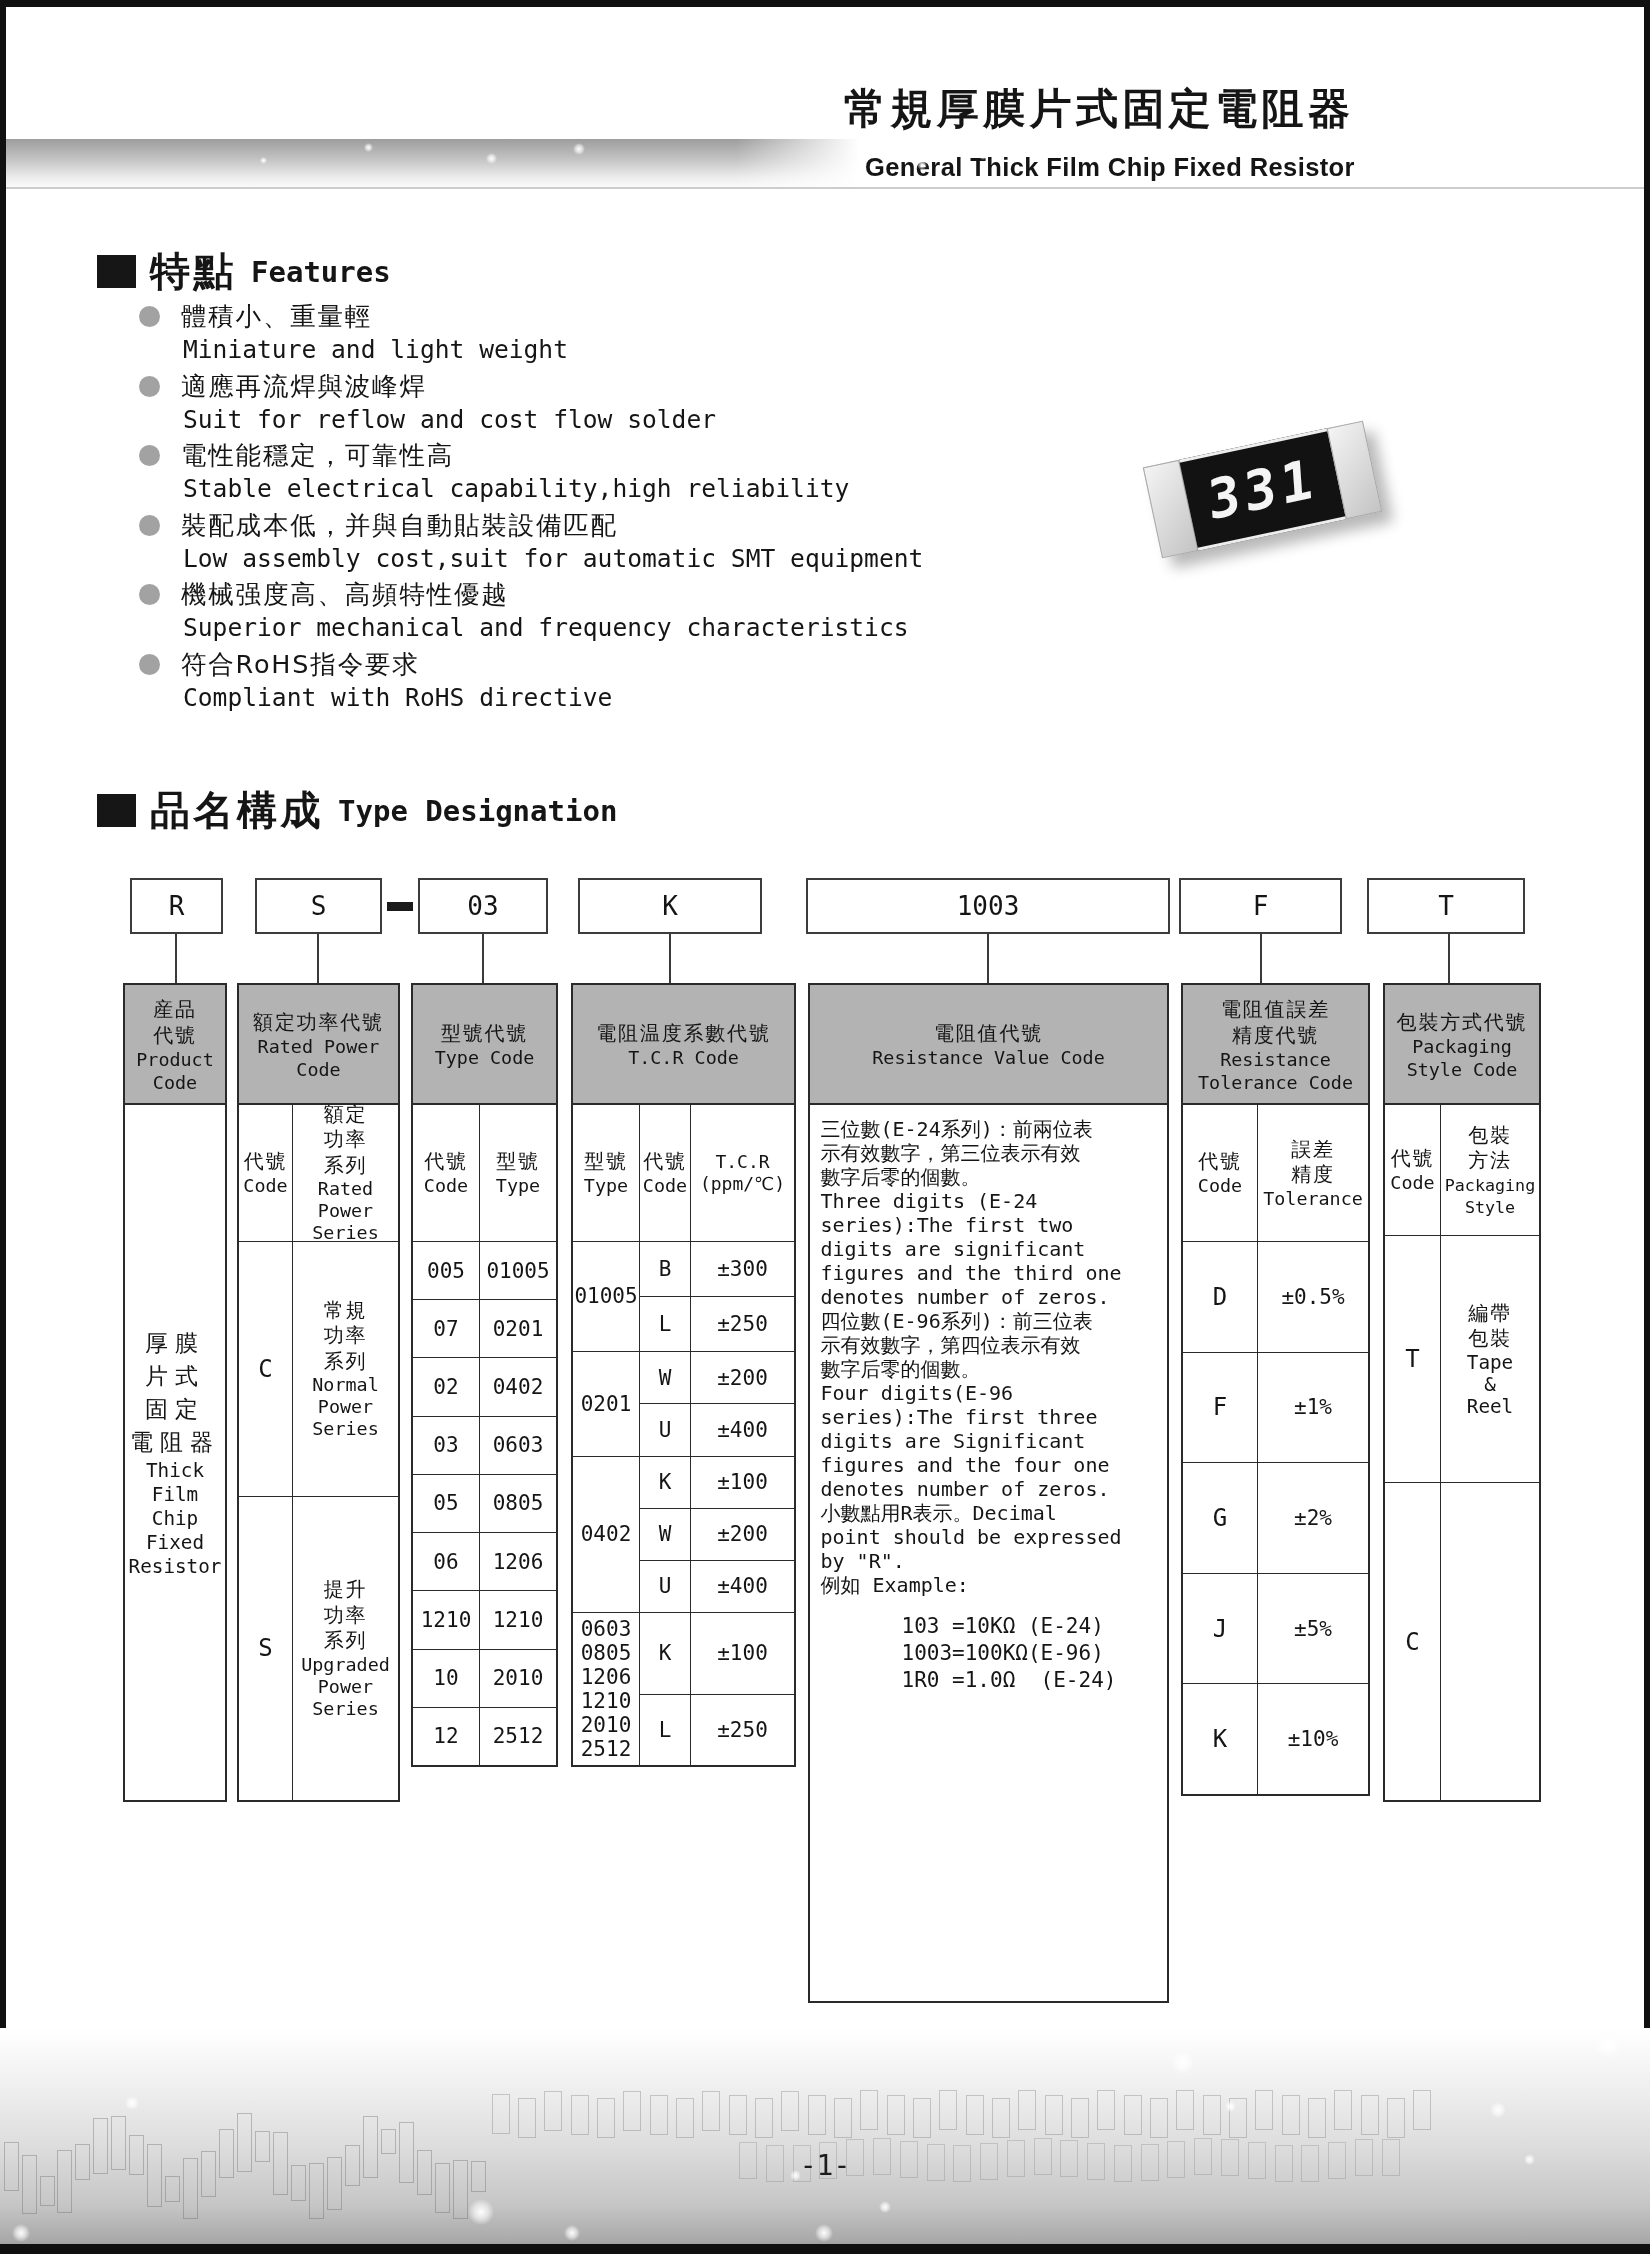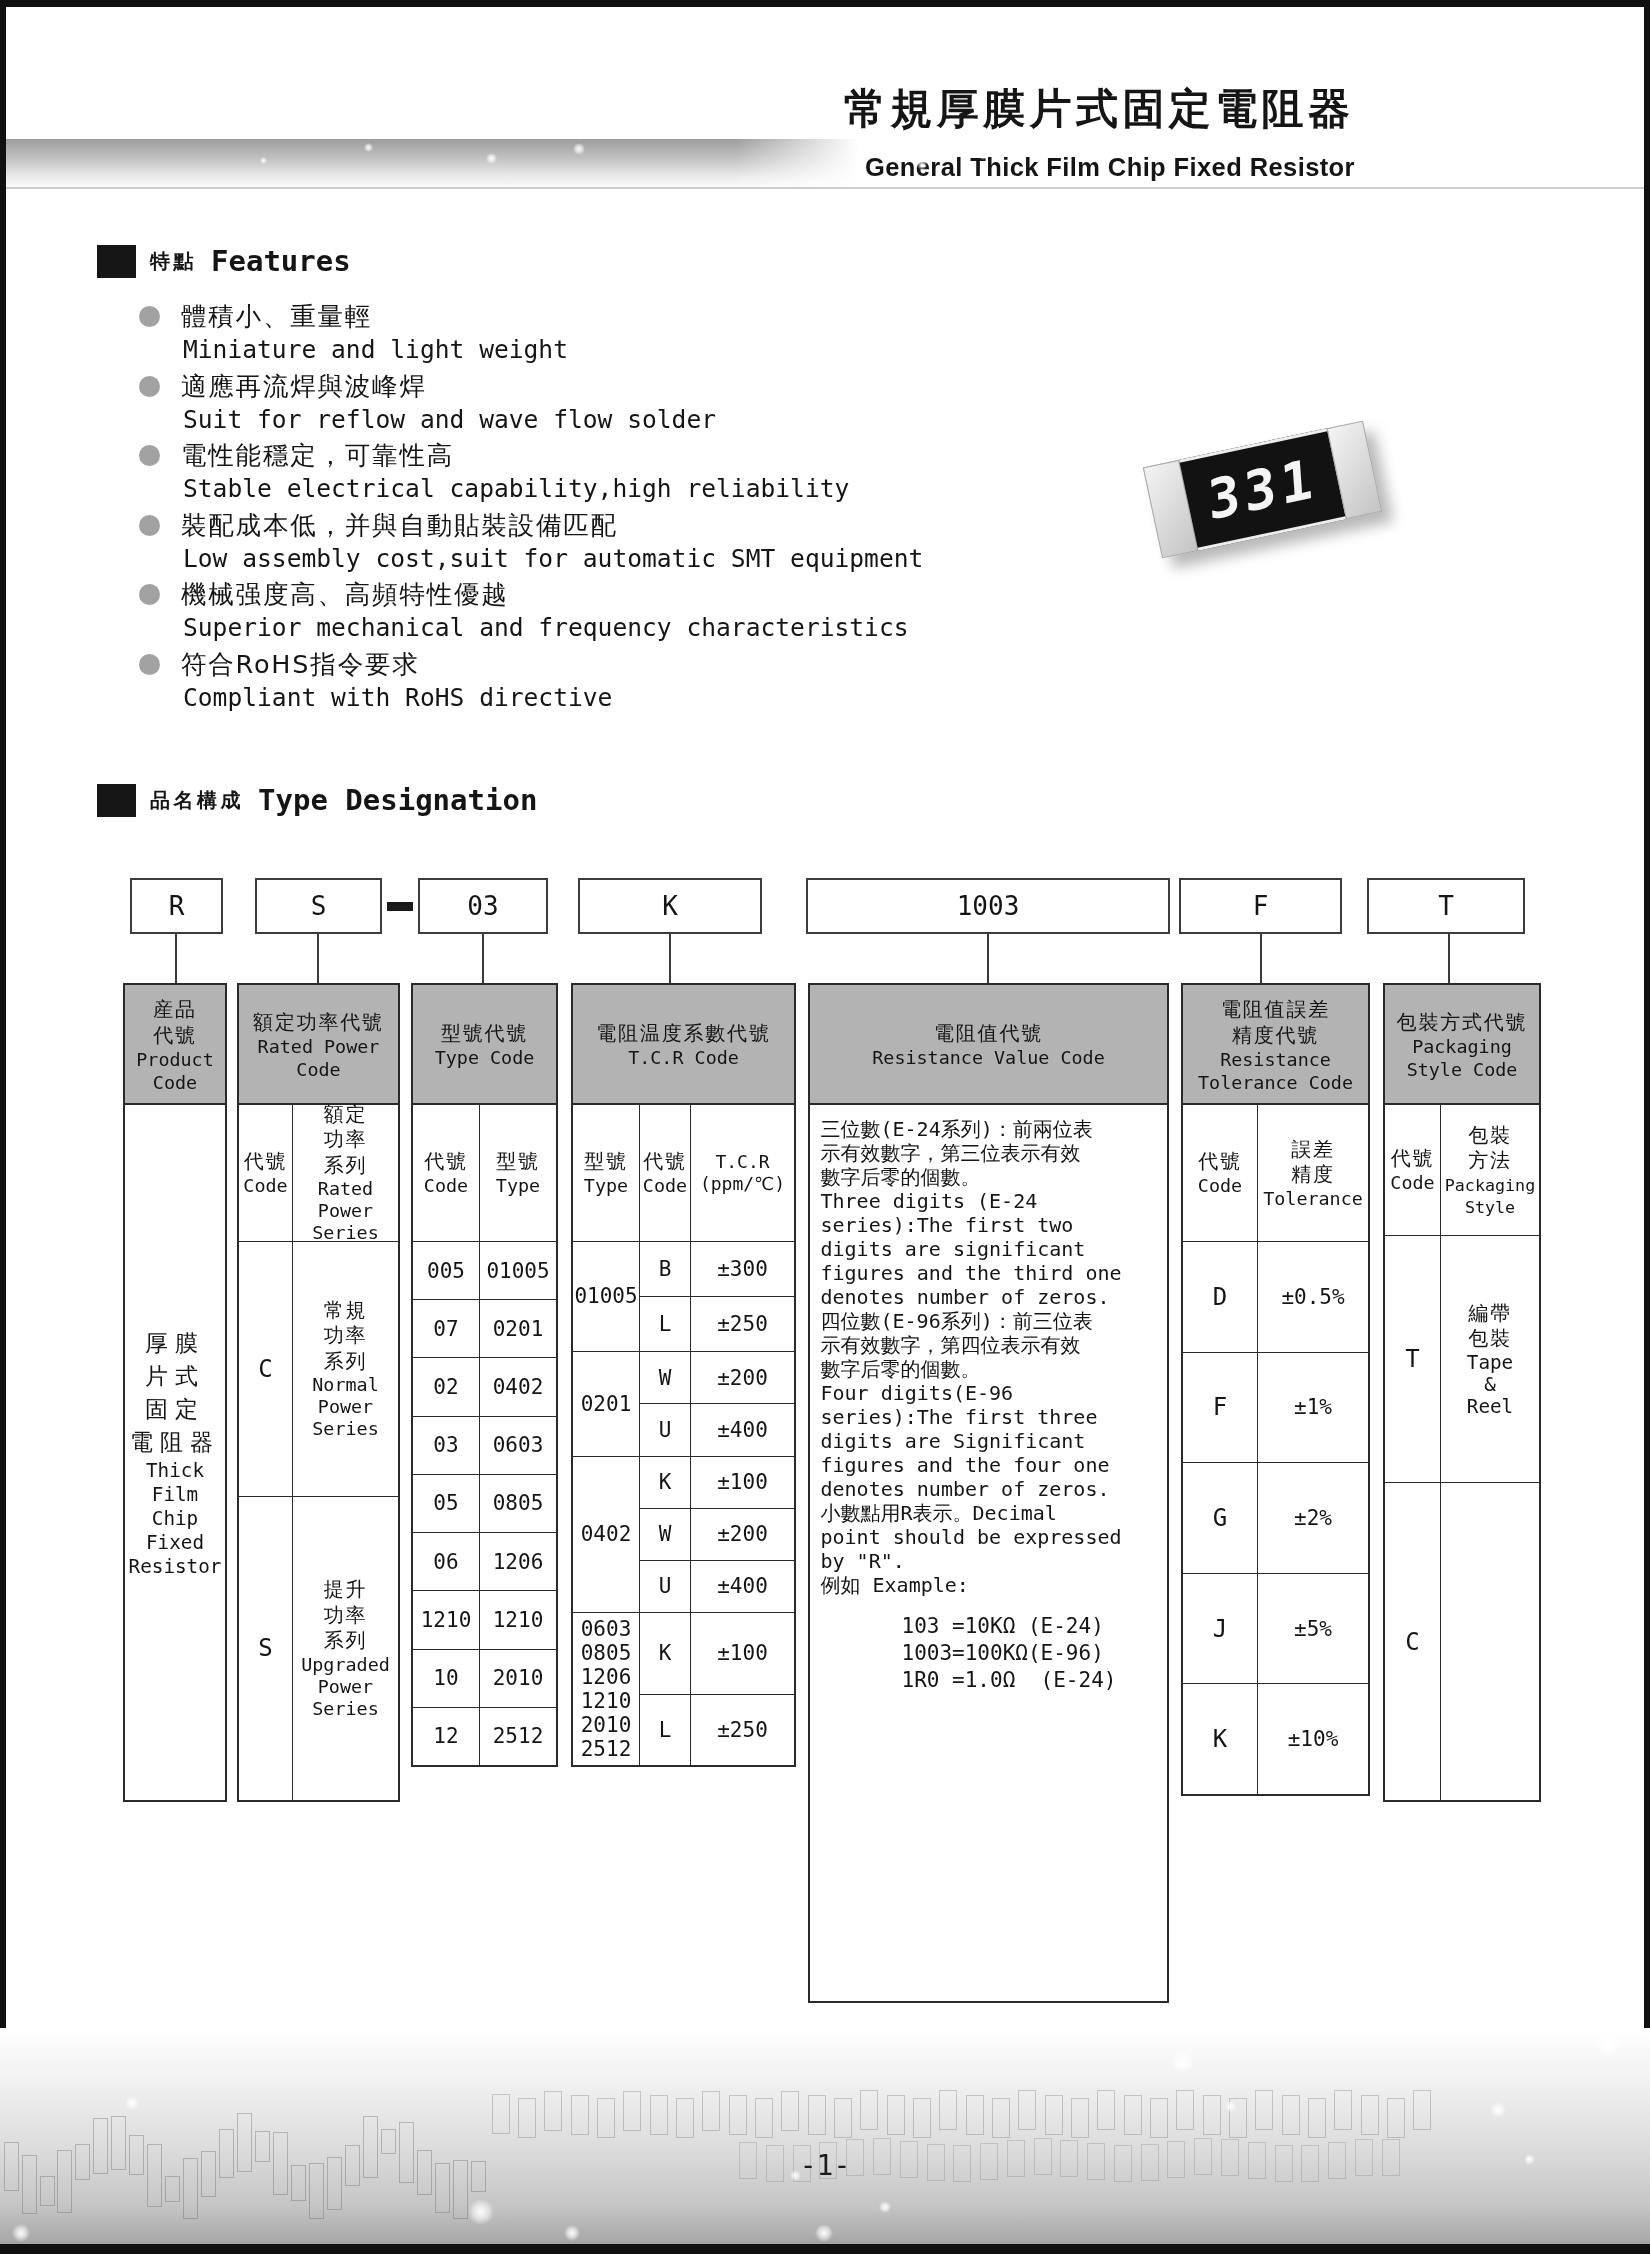--- a/index.html
+++ b/index.html
@@ -12,21 +12,21 @@
   .band-fade{position:absolute;right:0;top:0;width:123px;height:100%;
         background:linear-gradient(270deg,#ffffff,rgba(255,255,255,0));}
   .hline{position:absolute;left:6.1px;top:187px;width:1638px;height:1.8px;background:#cdcdcd;}
   .title-zh{position:absolute;left:844px;top:81px;font-size:42px;font-weight:bold;letter-spacing:4.4px;
         font-family:"DejaVu Sans","Liberation Sans",sans-serif;}
   .title-en{position:absolute;left:865px;top:153px;font-size:25.5px;font-weight:bold;
         font-family:"Liberation Sans","DejaVu Sans",sans-serif;letter-spacing:0.4px;}
   
   .sect{position:absolute;display:flex;align-items:center;gap:14px;}
   .sq{width:39px;height:33px;background:#161616;}
-  .sect .t-zh{font-size:20px;font-weight:bold;font-family:"DejaVu Sans",sans-serif;letter-spacing:3.5px;}
+  .sect .t-zh{font-size:40px;font-weight:bold;font-family:"DejaVu Sans",sans-serif;letter-spacing:3.5px;}
   .sect .t-en{font-size:29px;font-weight:bold;}
   
   .feats{position:absolute;left:139px;top:300px;width:966px;}
   .feat{position:relative;margin-bottom:3.5px;}
   .dot{position:absolute;left:0;top:6.1px;width:21px;height:21px;border-radius:50%;background:#a2a2a2;}
   .f-zh{margin-left:42px;font-size:25.5px;line-height:33px;font-family:"DejaVu Sans",sans-serif;letter-spacing:1.8px;}
   .f-en{margin-left:44px;font-size:24.6px;line-height:33px;}
   
   .chipwrap{position:absolute;left:1134px;top:397px;width:290px;height:202px;}
   .chip{position:absolute;left:16px;top:46px;width:225px;height:93px;transform:rotate(-12deg);
@@ -94,21 +94,21 @@
 
   <div class="feats">
     <div class="feat">
       <div class="dot"></div>
       <div class="f-zh">體積小、重量輕</div>
       <div class="f-en">Miniature and light weight</div>
     </div>
     <div class="feat">
       <div class="dot"></div>
       <div class="f-zh">適應再流焊與波峰焊</div>
-      <div class="f-en">Suit for reflow and wave flow solder</div>
+      <div class="f-en">Suit for reflow and cost flow solder</div>
     </div>
     <div class="feat">
       <div class="dot"></div>
       <div class="f-zh">電性能穩定，可靠性高</div>
       <div class="f-en">Stable electrical capability,high reliability</div>
     </div>
     <div class="feat">
       <div class="dot"></div>
       <div class="f-zh">裝配成本低，并與自動貼裝設備匹配</div>
       <div class="f-en">Low assembly cost,suit for automatic SMT equipment</div>

